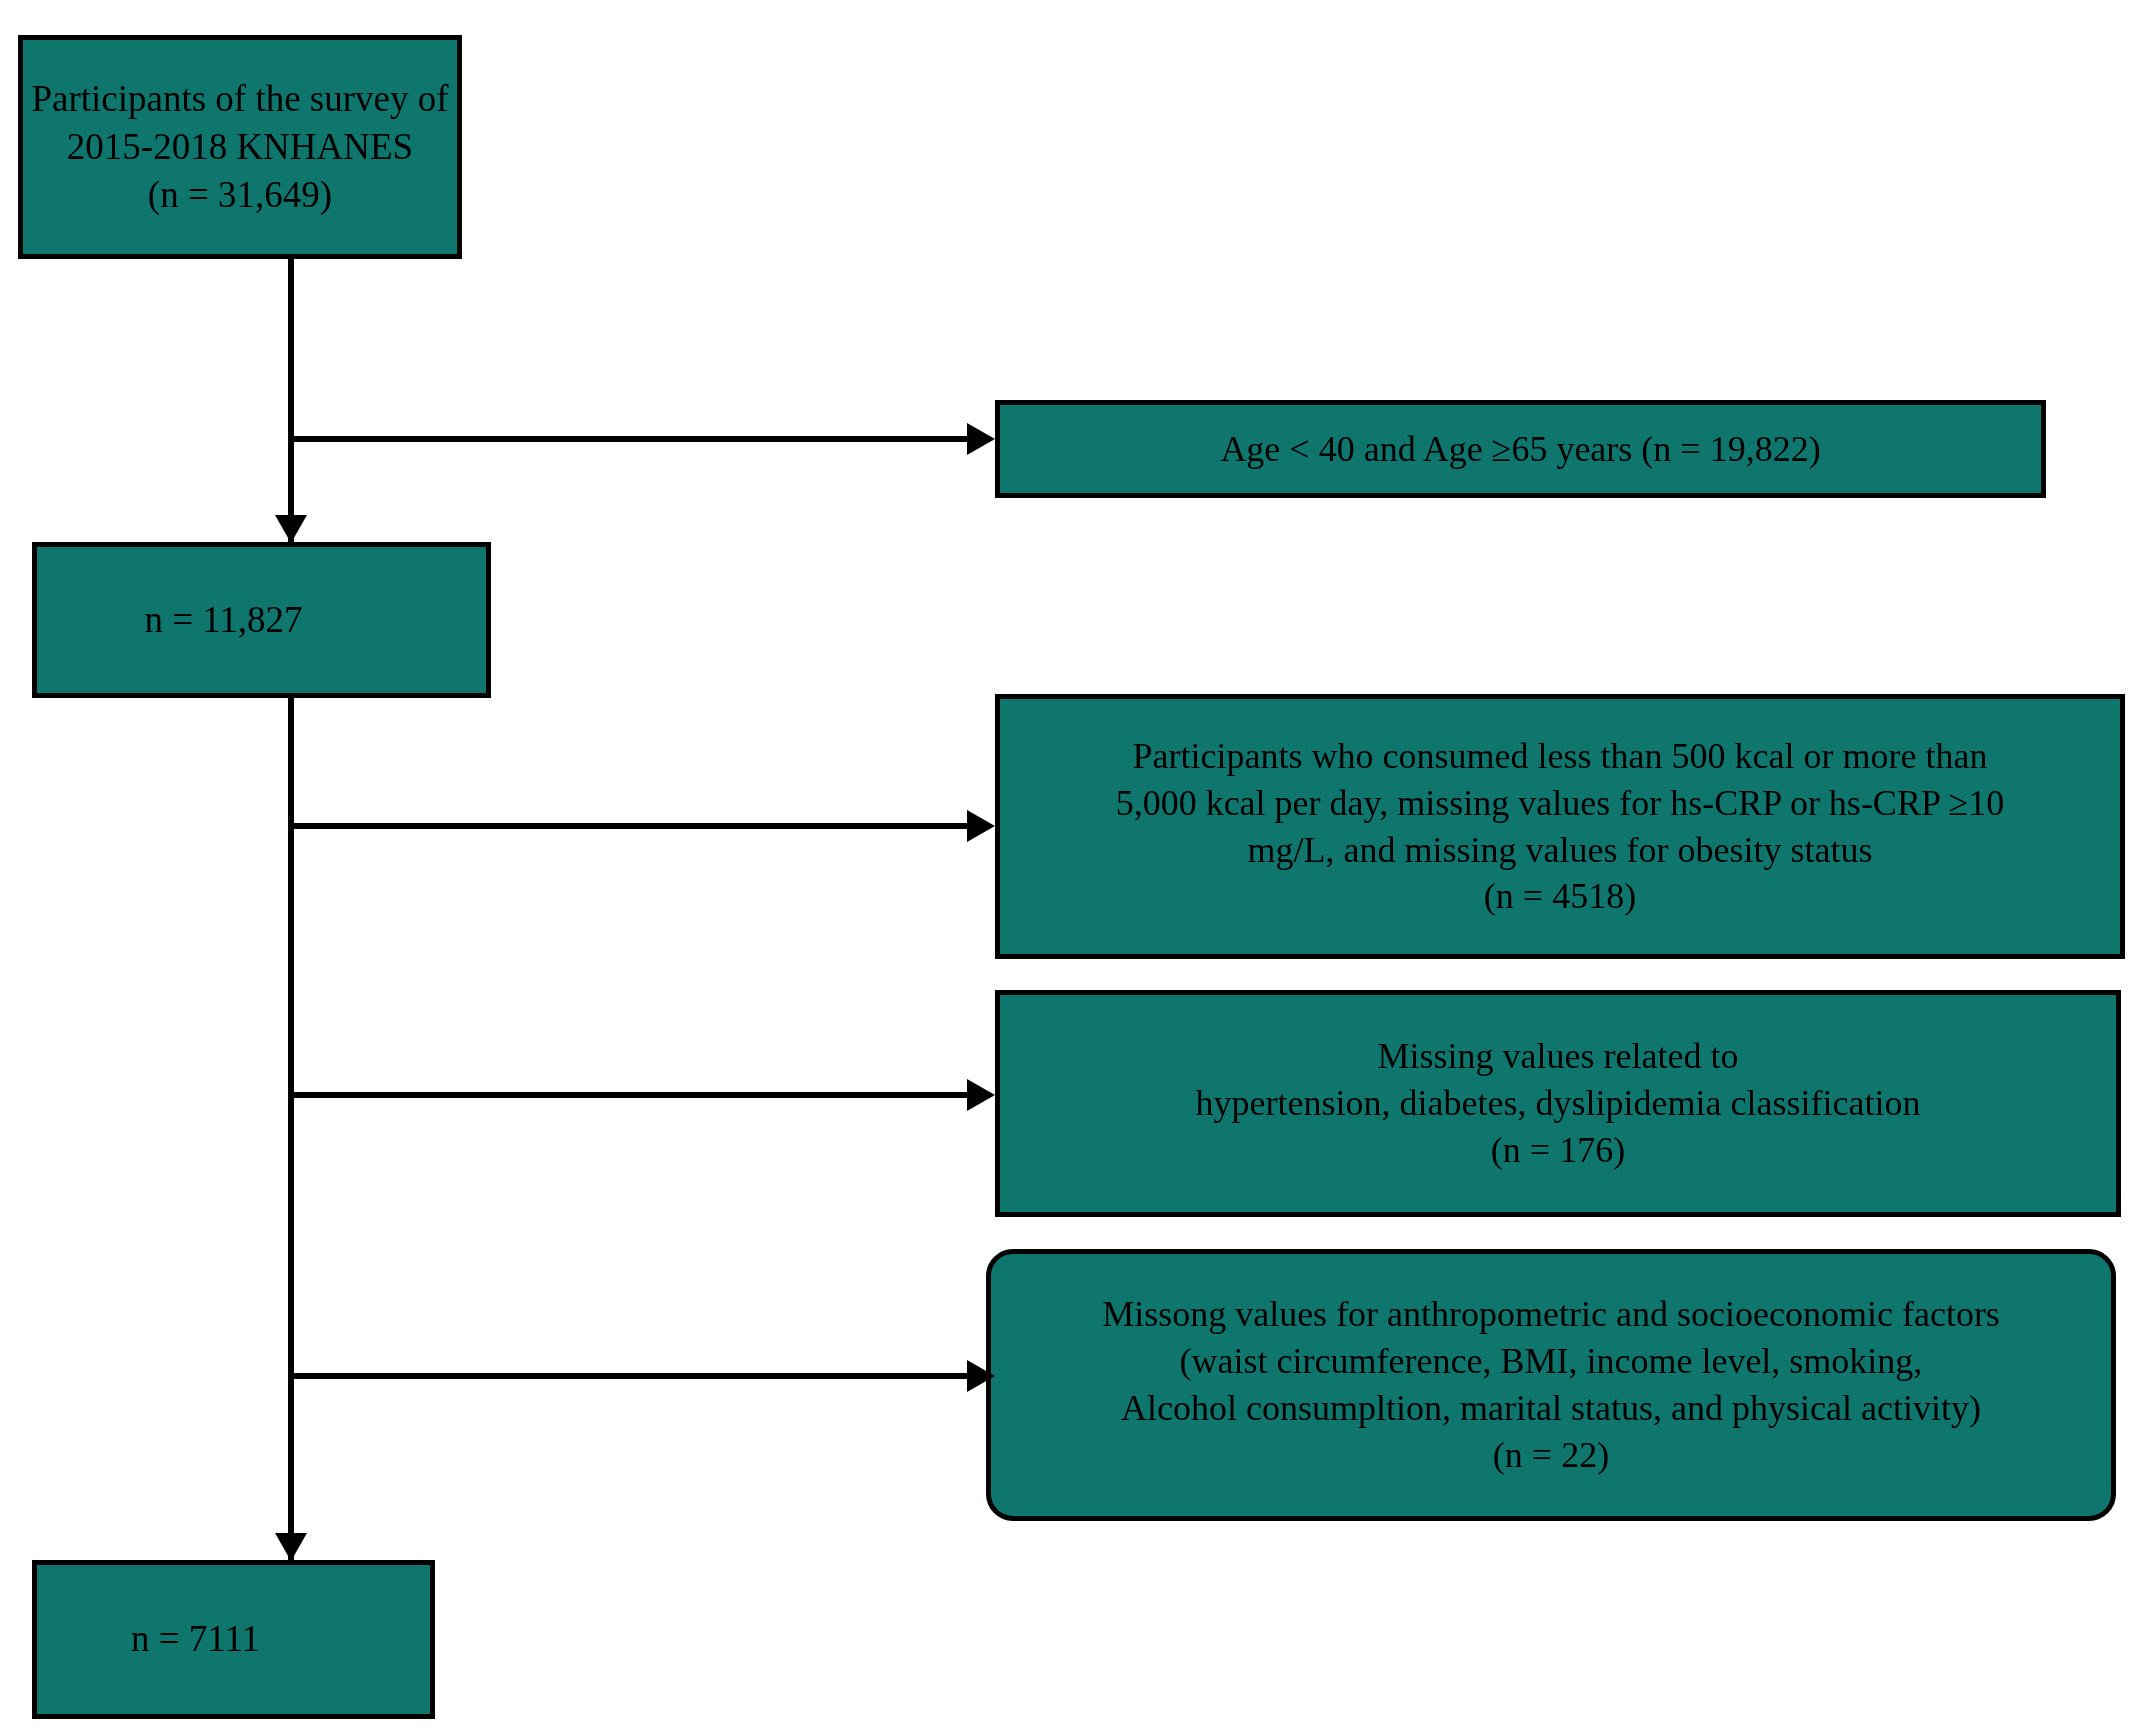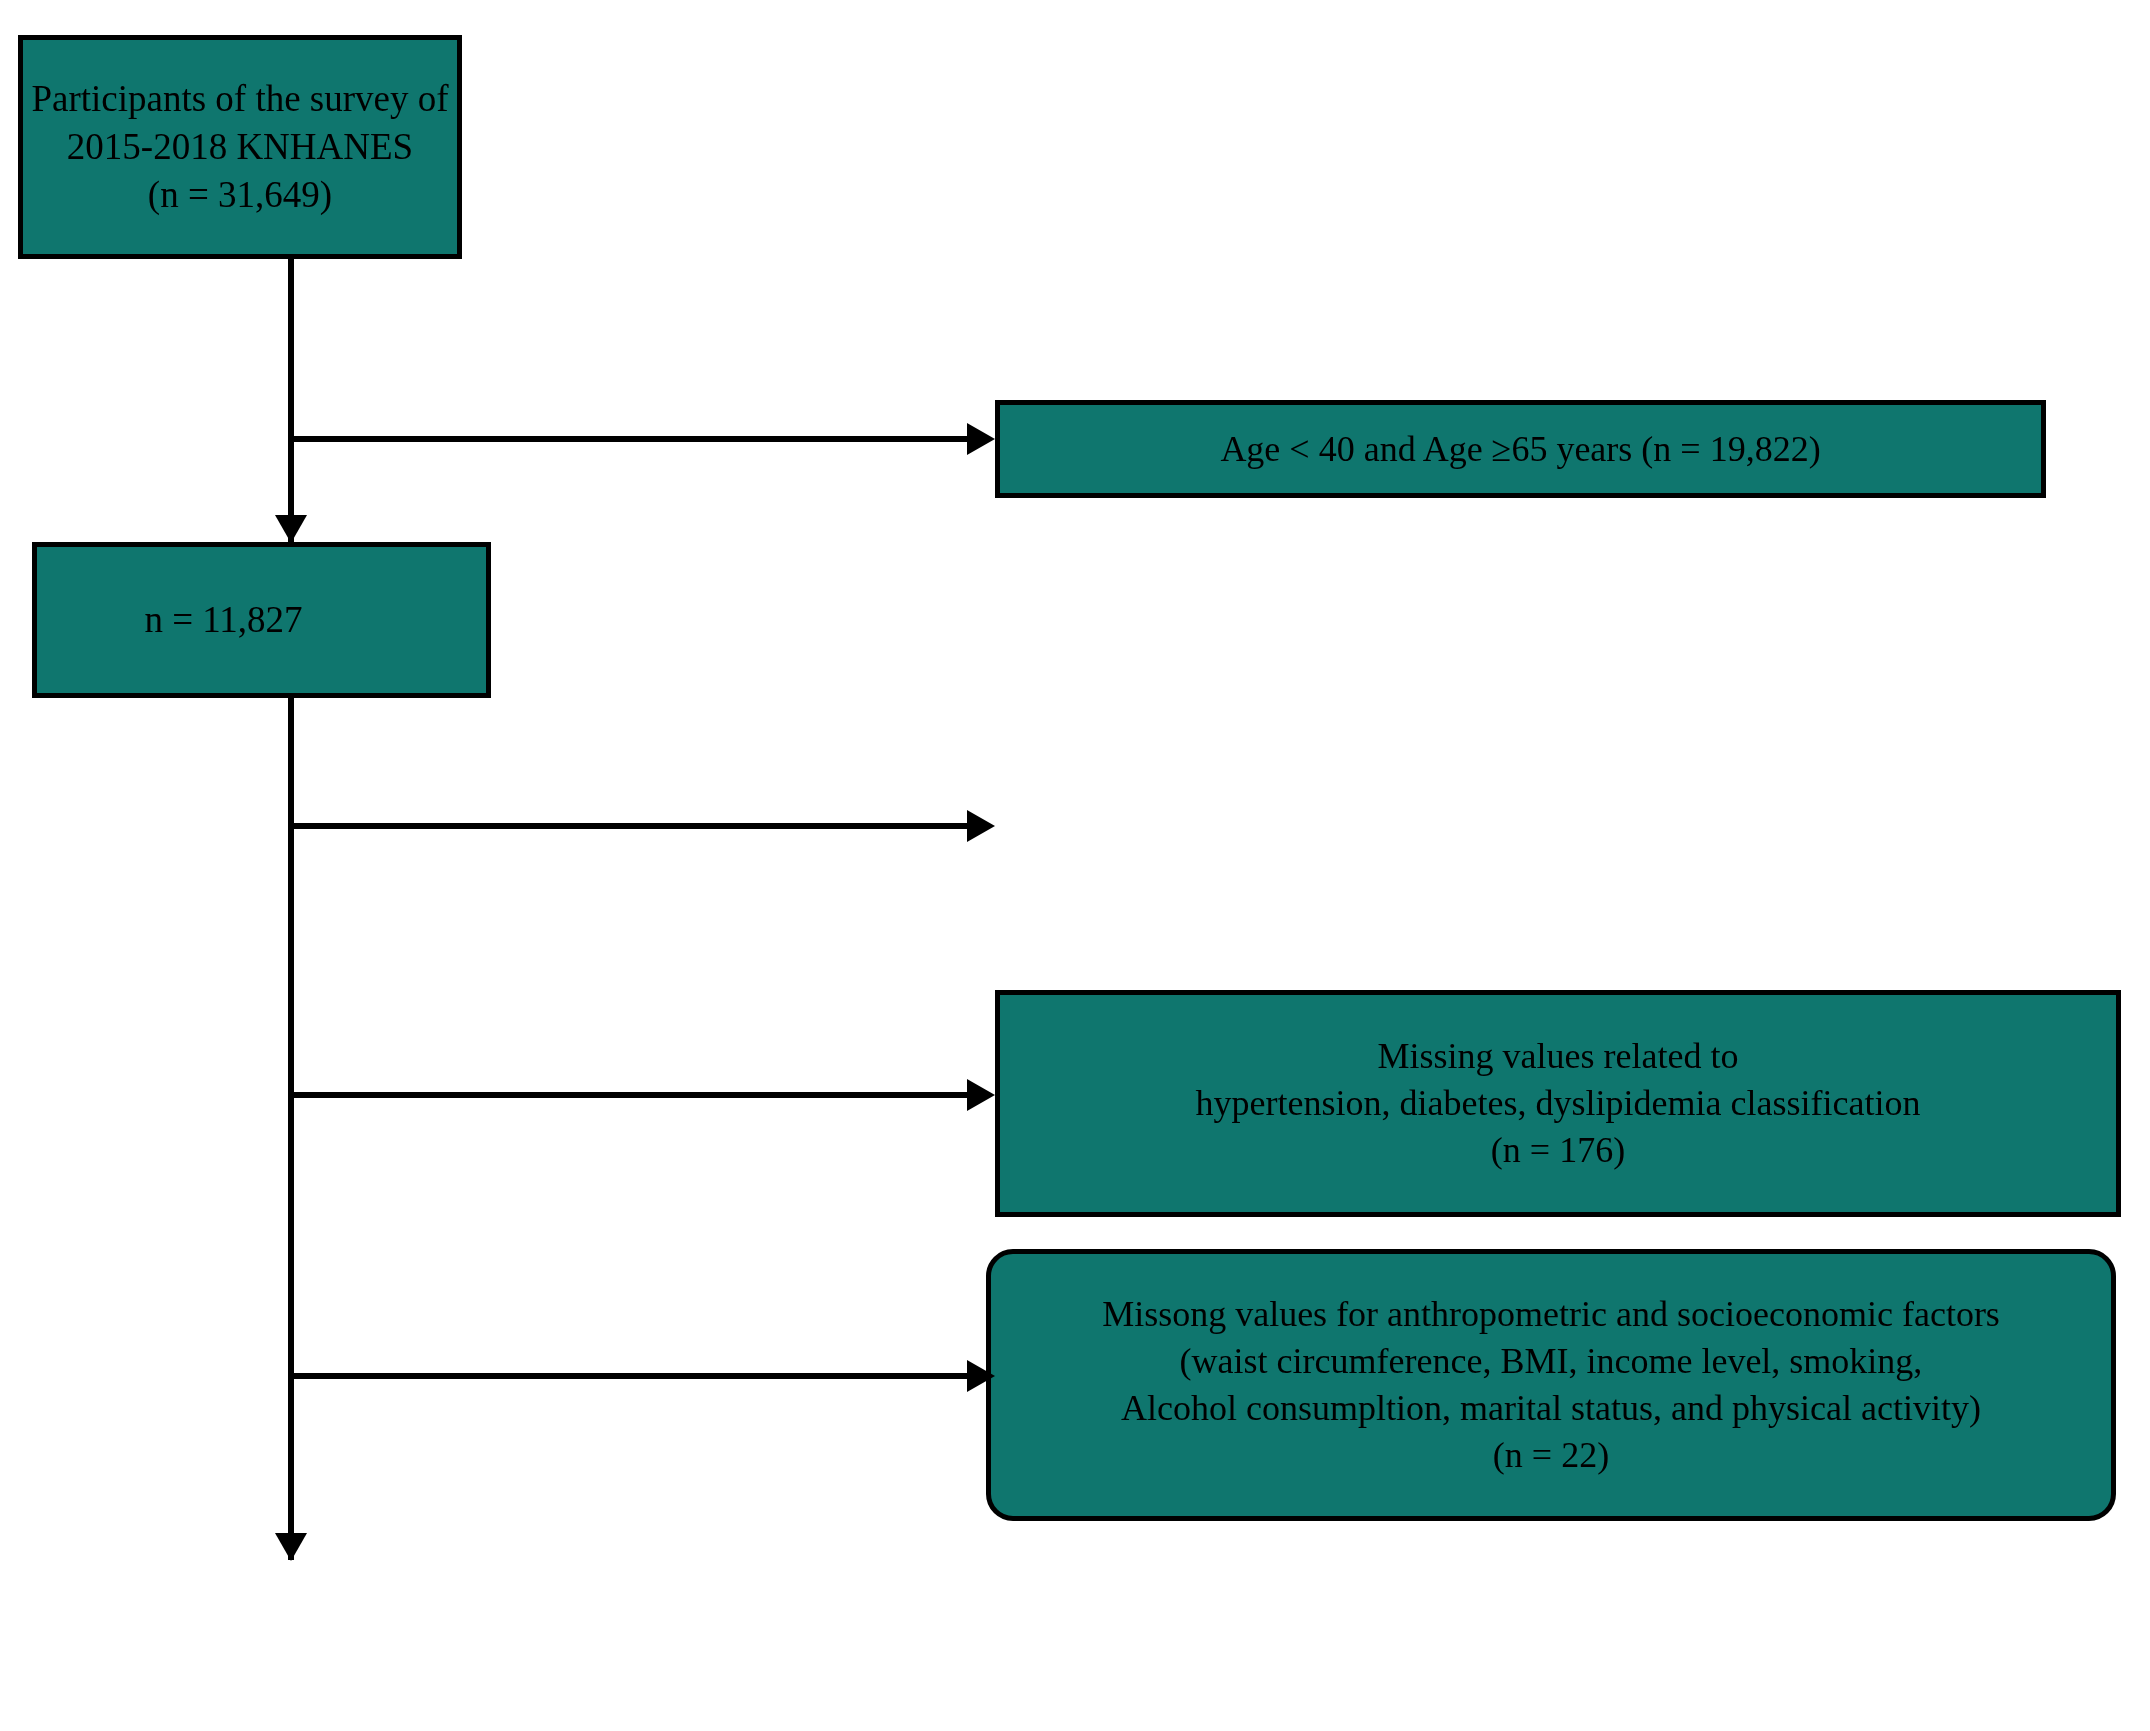--- a/index.html
+++ b/index.html
@@ -92,25 +92,34 @@
   <div class="node" id="node-enrolled">
     <span class="txt">Participants of the survey of
 2015-2018 KNHANES
 (n = 31,649)</span>
   </div>
 
   <div class="node" id="node-eligible">
     <span class="txt">n = 11,827</span>
   </div>
 
+  <div class="node" id="node-final">
+    <span class="txt">n = 7111</span>
+  </div>
 
   <div class="node" id="node-excl-age">
     <span class="txt">Age &lt; 40 and Age ≥65 years (n = 19,822)</span>
   </div>
 
+  <div class="node" id="node-excl-kcal">
+    <span class="txt">Participants who consumed less than 500 kcal or more than
+5,000 kcal per day, missing values for hs-CRP or hs-CRP ≥10
+mg/L, and missing values for obesity status
+(n = 4518)</span>
+  </div>
 
   <div class="node" id="node-excl-comorb">
     <span class="txt">Missing values related to
 hypertension, diabetes, dyslipidemia classification
 (n = 176)</span>
   </div>
 
   <div class="node" id="node-excl-anthro">
     <span class="txt">Missong values for anthropometric and socioeconomic factors
 (waist circumference, BMI, income level, smoking,

